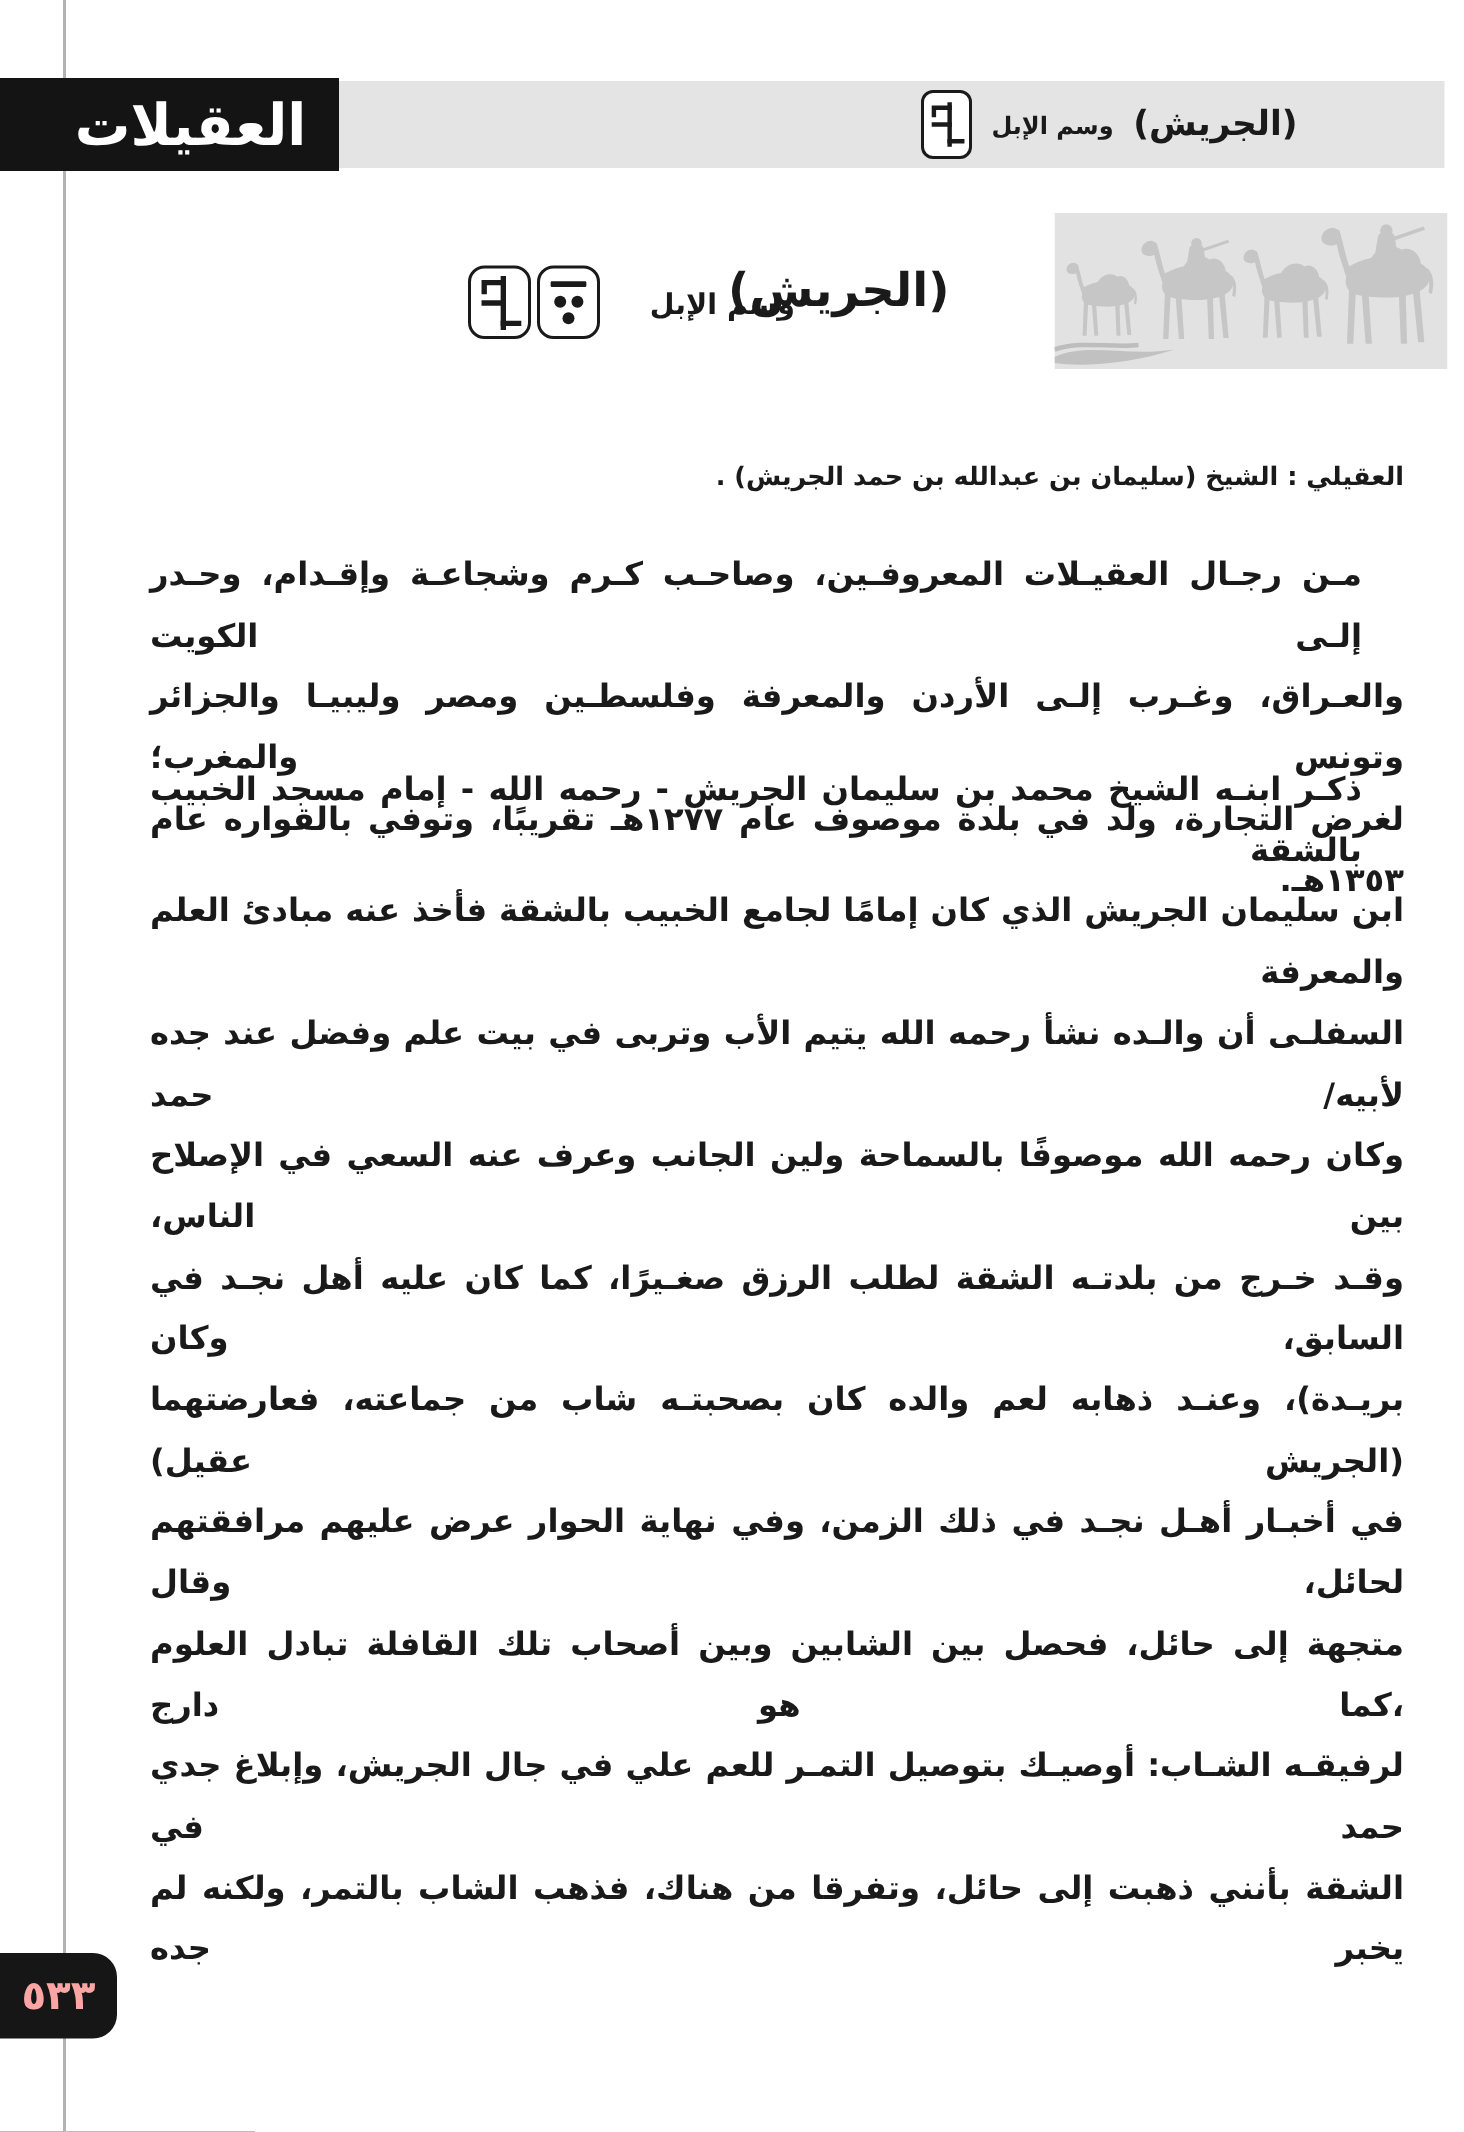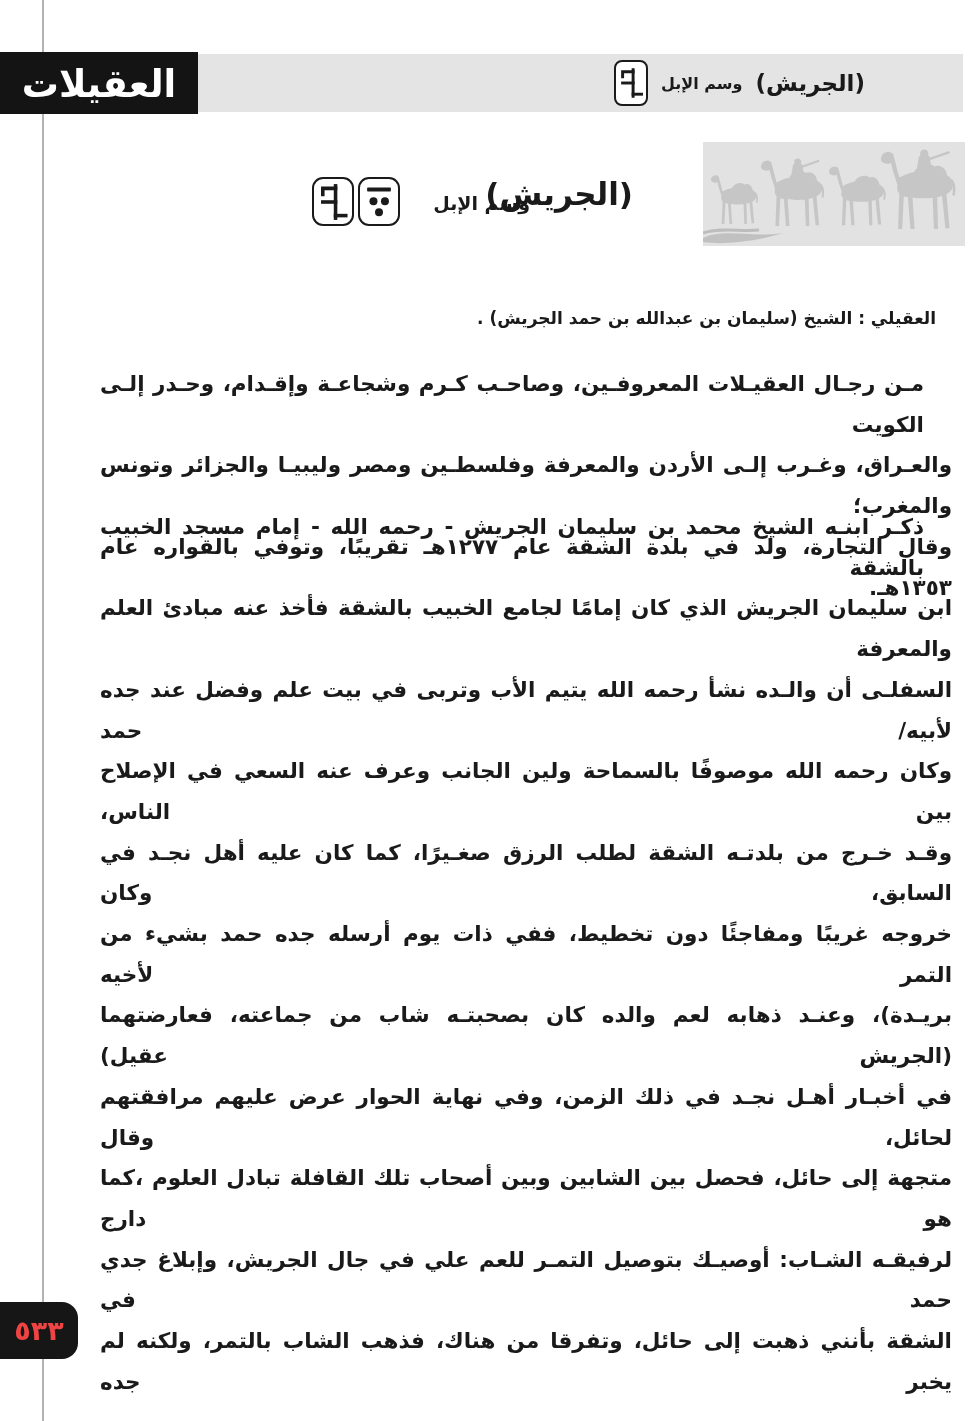--- a/index.html
+++ b/index.html
@@ -2,21 +2,21 @@
 <html lang="ar"><head>
 <meta charset="utf-8">
 <style>
   html,body{margin:0;padding:0;background:#888;}
   .page{position:relative;width:976px;height:1421px;background:#ffffff;overflow:hidden;
         font-family:"DejaVu Sans",sans-serif;color:#1a1a1a;margin:0 auto;}
   .vrule{position:absolute;left:42px;top:0;width:2px;height:1421px;background:#b3b3b3;z-index:1;}
 
   
   .series-banner{position:absolute;left:0;top:52px;width:198px;height:62px;background:#141414;z-index:3;
-        display:flex;align-items:center;justify-content:center;}
+        display:flex;align-items:center;justify-content:center;padding-left:28px;}
   .series-banner .cal{color:#ffffff;font-size:37px;font-weight:700;direction:rtl;letter-spacing:1px;
         transform:scaleY(1.04);}
   .header-bar{position:absolute;left:198px;top:54px;right:13px;height:58px;background:#e4e4e4;z-index:2;
         display:flex;direction:rtl;align-items:center;box-sizing:border-box;padding-inline-start:98px;gap:13px;}
   .hb-title{font-size:23px;font-weight:700;}
   .hb-sub{font-size:16px;font-weight:700;}
 
   .sym-box{background:#ffffff;border:2.5px solid #1a1a1a;border-radius:9px;
         display:flex;align-items:center;justify-content:center;box-sizing:border-box;}
   .sym-box.small{width:34px;height:46px;border-radius:8px;}
@@ -25,32 +25,32 @@
   .box-dots{left:358px;}
 
   
   .t-title{position:absolute;top:176px;right:343px;font-size:31px;font-weight:700;direction:rtl;z-index:2;}
   .t-sub{position:absolute;top:192px;right:446px;font-size:19px;font-weight:700;direction:rtl;z-index:2;}
   .caravan{position:absolute;left:703px;top:142px;z-index:2;}
 
   
   .heading{position:absolute;top:308px;right:40px;left:100px;direction:rtl;text-align:right;
         font-size:17px;font-weight:700;z-index:2;}
-  .para{position:absolute;right:24px;left:100px;direction:rtl;z-index:2;}
+  .para{position:absolute;right:40px;left:100px;direction:rtl;z-index:2;}
   .p1{top:364px;}
   .p2{top:507px;}
   .bodyline{font-size:21.5px;font-weight:700;line-height:40.7px;
         text-align:justify;text-align-last:justify;text-justify:inter-word;}
   .bodyline.first{padding-right:28px;}
   .bodyline.lastline{text-align-last:right;}
 
   
   .page-badge{position:absolute;left:0;top:1302px;width:78px;height:57px;background:#161616;
         border-radius:0 16px 16px 0;z-index:3;display:flex;align-items:center;justify-content:center;}
-  .page-badge span{color:#ef4444;font-size:27px;font-weight:700;}
+  .page-badge span{color:#fca5a5;font-size:27px;font-weight:700;}
 </style>
 </head>
 <body>
 
 <svg width="0" height="0" style="position:absolute" aria-hidden="true">
   <defs>
     <g id="sym-brand" stroke="#1a1a1a" stroke-width="4.2" fill="none" stroke-linecap="square">
       <path d="M23 5 V43"></path>
         <path d="M23 8 H8 V15"></path>
         <path d="M23 24 H8"></path>
@@ -126,29 +126,28 @@
           <use href="#camel"></use>
           <use href="#rider" transform="translate(47,4)"></use>
         </g>
     </g>
   </svg>
 
   <div class="heading">العقيلي : الشيخ (سليمان بن عبدالله بن حمد الجريش) .</div>
   <div class="para p1">
       <div class="bodyline first">مـن رجـال العقيـلات المعروفـين، وصاحـب كـرم وشجاعـة وإقـدام، وحـدر إلـى الكويت</div>
       <div class="bodyline">والعـراق، وغـرب إلـى الأردن والمعرفة وفلسطـين ومصر وليبيـا والجزائر وتونس والمغرب؛</div>
-      <div class="bodyline lastline">وقال التجارة، ولد في بلدة الشقة عام ١٢٧٧هـ تقريبًا، وتوفي بالقواره عام ١٣٥٣هـ.</div>
+      <div class="bodyline lastline">لغرض التجارة، ولد في بلدة موصوف عام ١٢٧٧هـ تقريبًا، وتوفي بالقواره عام ١٣٥٣هـ.</div>
     </div>
   <div class="para p2">
       <div class="bodyline first">ذكـر ابنـه الشيخ محمد بن سليمان الجريش - رحمه الله - إمام مسجد الخبيب بالشقة</div>
       <div class="bodyline">ابن سليمان الجريش الذي كان إمامًا لجامع الخبيب بالشقة فأخذ عنه مبادئ العلم والمعرفة</div>
       <div class="bodyline">السفلـى أن والـده نشأ رحمه الله يتيم الأب وتربى في بيت علم وفضل عند جده لأبيه/ حمد</div>
       <div class="bodyline">وكان رحمه الله موصوفًا بالسماحة ولين الجانب وعرف عنه السعي في الإصلاح بين الناس،</div>
       <div class="bodyline">وقـد خـرج من بلدتـه الشقة لطلب الرزق صغـيرًا، كما كان عليه أهل نجـد في السابق، وكان</div>
-      <div class="bodyline">خروجه غريبًا ومفاجئًا دون تخطيط، ففي ذات يوم أرسله جده حمد بشيء من التمر لأخيه</div>
       <div class="bodyline">بريـدة)، وعنـد ذهابه لعم والده كان بصحبتـه شاب من جماعته، فعارضتهما (الجريش عقيل)</div>
       <div class="bodyline">في أخبـار أهـل نجـد في ذلك الزمن، وفي نهاية الحوار عرض عليهم مرافقتهم لحائل، وقال</div>
       <div class="bodyline">متجهة إلى حائل، فحصل بين الشابين وبين أصحاب تلك القافلة تبادل العلوم ،كما هو دارج</div>
       <div class="bodyline">لرفيقـه الشـاب: أوصيـك بتوصيل التمـر للعم علي في جال الجريش، وإبلاغ جدي حمد في</div>
       <div class="bodyline">الشقة بأنني ذهبت إلى حائل، وتفرقا من هناك، فذهب الشاب بالتمر، ولكنه لم يخبر جده</div>
     </div>
 
   <div class="page-badge">
     <span>٥٣٣</span>
   </div>

